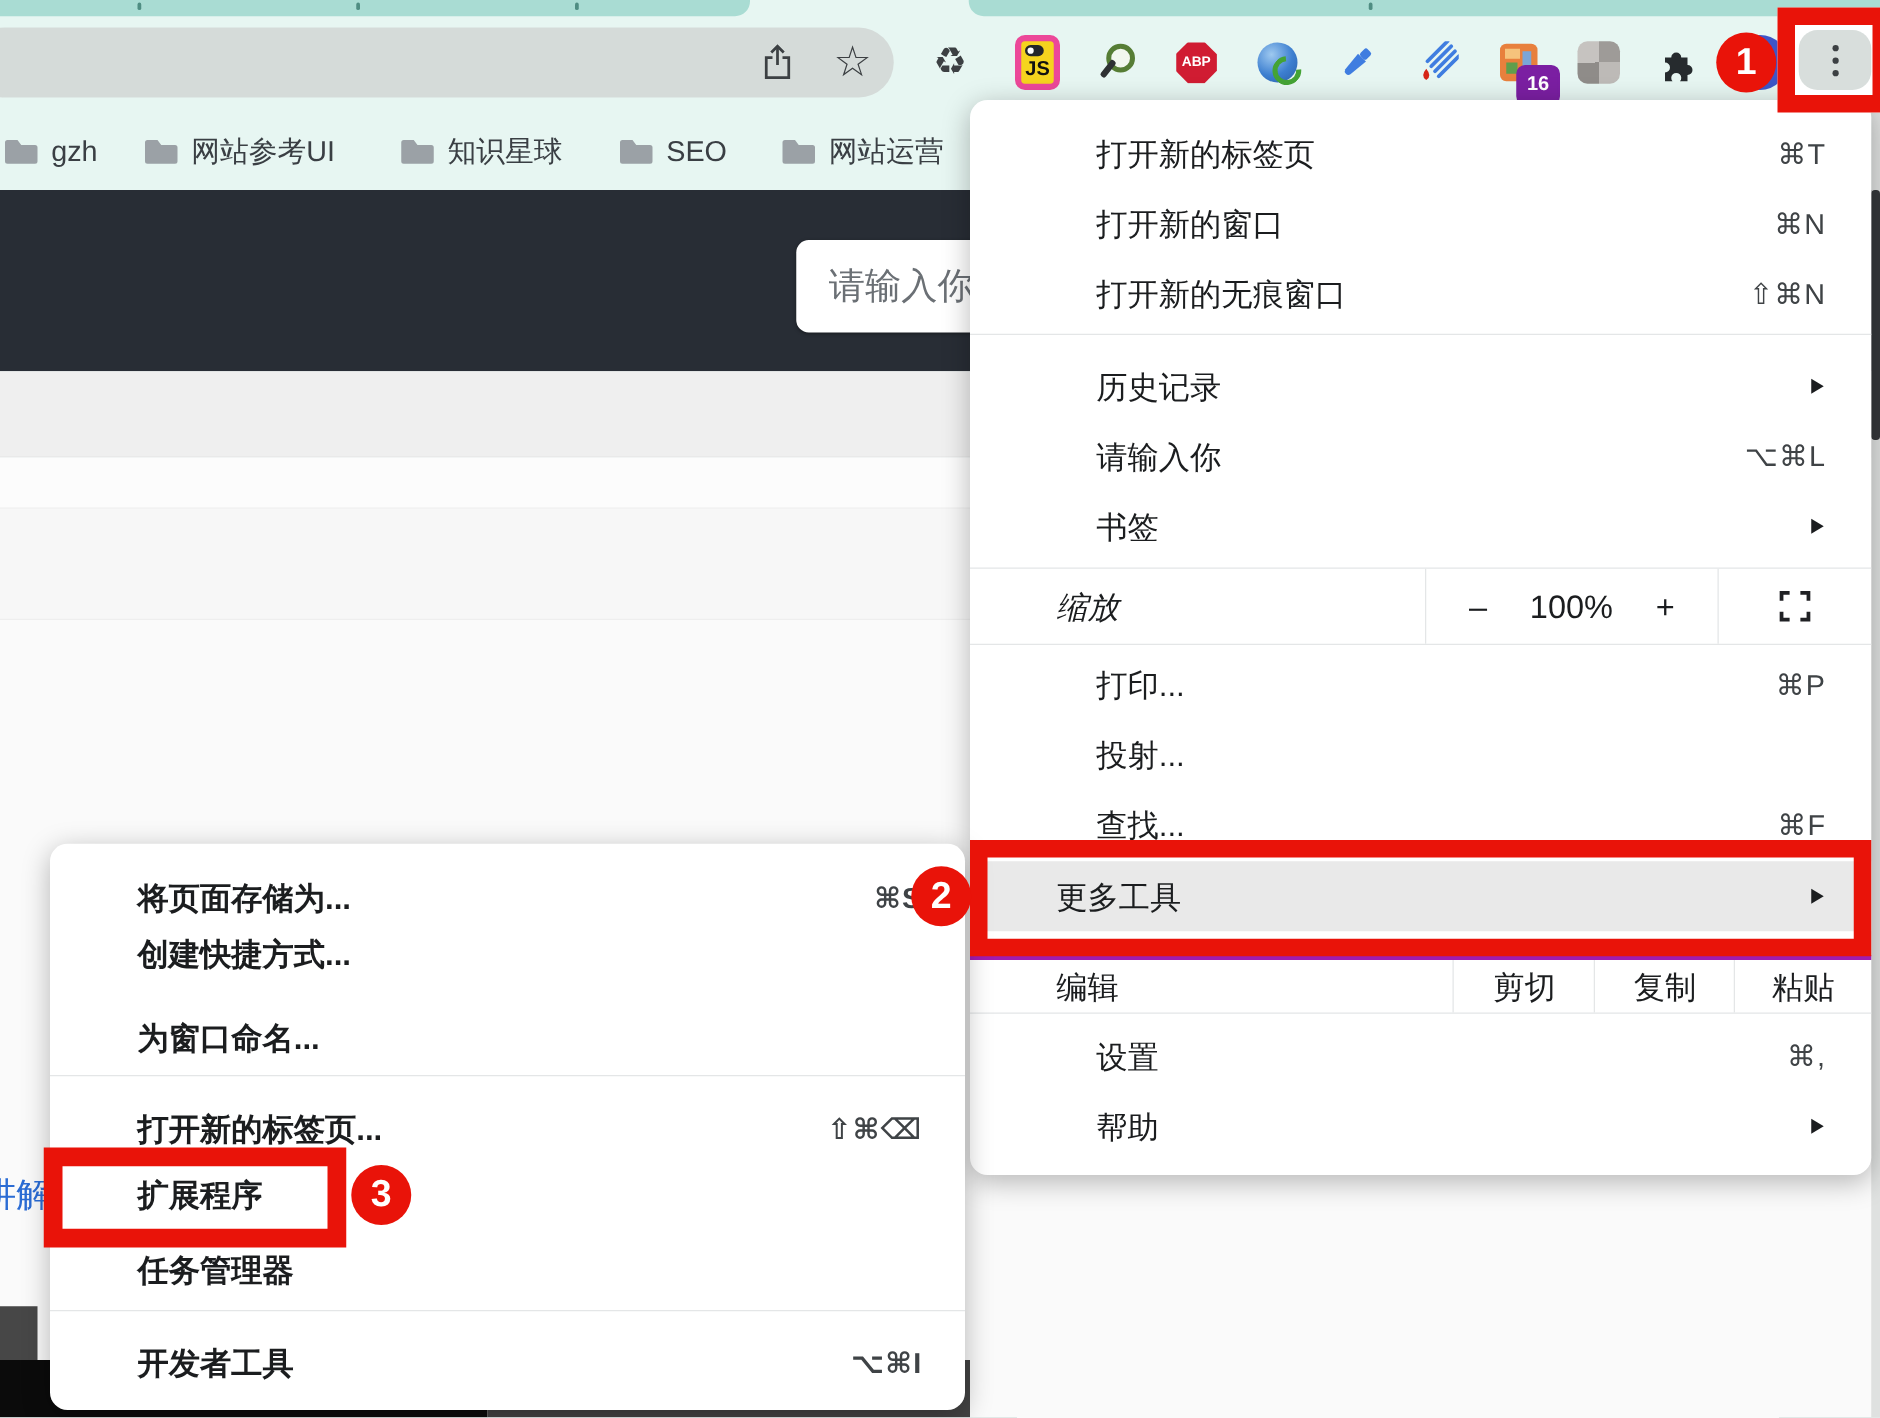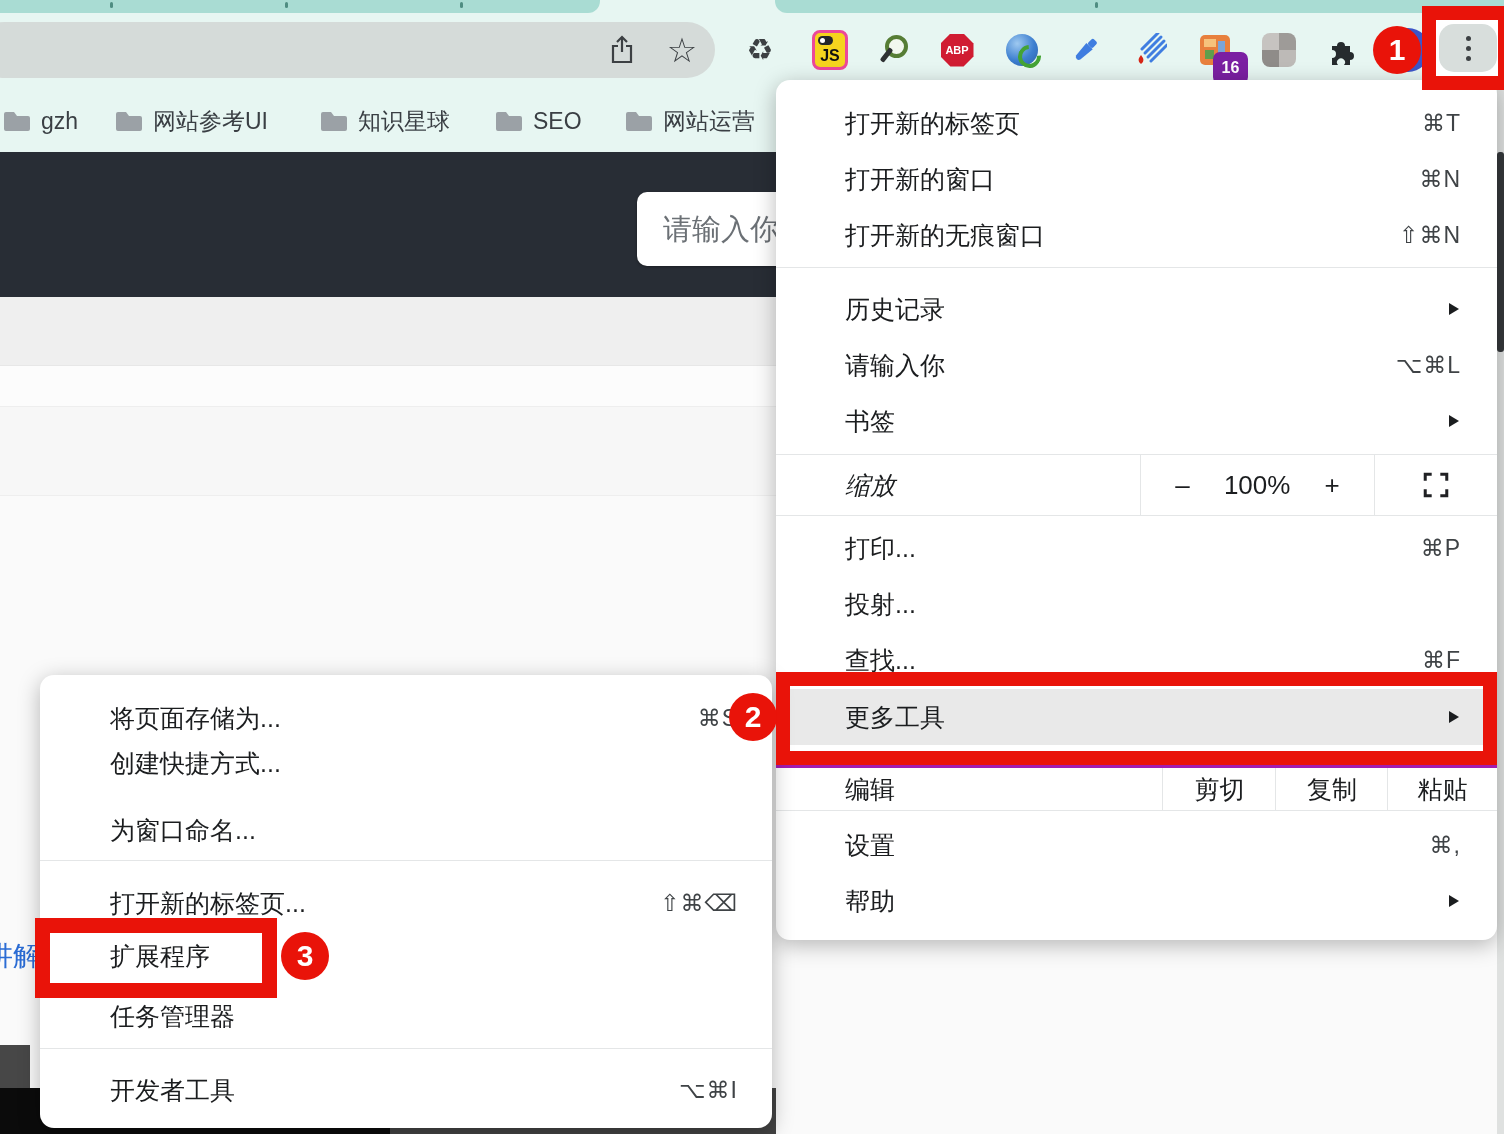--- a/index.html
+++ b/index.html
@@ -7,21 +7,21 @@
     background:#e7f6f2;font-family:"Liberation Sans","DejaVu Sans",sans-serif;color:#1b1d1f;}
   
   .tabseg{position:absolute;top:0;height:13px;background:#a9dcd3;}
   .tabseg.left{left:0;width:600px;border-radius:0 0 12px 0;}
   .tabseg.right{left:775px;width:729px;border-radius:0 0 0 12px;}
   .tabdot{position:absolute;top:2px;width:3px;height:6px;background:#4f8d82;border-radius:2px;}
   
   .addrpill{position:absolute;left:-24px;top:22px;width:739px;height:56px;background:#d5dbd9;border-radius:28px;}
   .ticon{position:absolute;top:32px;width:36px;height:36px;display:flex;align-items:center;justify-content:center;z-index:6;}
   .glyph{font-size:30px;color:#3c4043;line-height:1;}
-  .jsicon{width:34px;height:34px;background:#f5d41e;border:3px solid #ec4899;border-radius:8px;position:relative;}
+  .jsicon{width:34px;height:34px;background:#f5d41e;border:5px solid #ec4899;border-radius:8px;position:relative;}
   .jsicon .tog{position:absolute;left:3px;top:3px;width:15px;height:9px;background:#23262a;border-radius:5px;}
   .jsicon .tog::after{content:"";position:absolute;left:2px;top:2px;width:5px;height:5px;border-radius:50%;background:#fff;}
   .jsicon .txt{position:absolute;left:0;right:0;bottom:2px;text-align:center;font-weight:bold;font-size:16px;color:#111;}
   .mag{position:relative;width:32px;height:32px;}
   .mag .lens{position:absolute;right:3px;top:1px;width:15px;height:15px;border:4px solid #567d35;border-radius:50%;background:#f2f7ee;}
   .mag .handle{position:absolute;left:5px;bottom:3px;width:5px;height:16px;background:#2e3133;transform:rotate(38deg);border-radius:2px;}
   .abp{width:33px;height:33px;background:#d01c32;color:#fff;font-weight:bold;font-size:11px;
     display:flex;align-items:center;justify-content:center;
     clip-path:polygon(30% 0,70% 0,100% 30%,100% 70%,70% 100%,30% 100%,0 70%,0 30%);}
   .globe{position:relative;width:32px;height:32px;border-radius:50%;
@@ -56,23 +56,23 @@
   .band4{position:absolute;left:0;top:496px;width:1504px;height:638px;background:#fafafa;}
   .bluefrag{position:absolute;left:-14px;top:938px;font-size:27px;color:#2b6cd4;z-index:1;}
   .grayblock{position:absolute;left:0;top:1045px;width:30px;height:43px;background:#474747;z-index:1;}
   .footerblack{position:absolute;left:0;top:1088px;width:390px;height:46px;background:#0b0b0b;z-index:1;}
   .footergray{position:absolute;left:390px;top:1088px;width:386px;height:46px;background:#434343;z-index:1;}
   .scrolltrack{position:absolute;left:1497px;top:90px;width:7px;height:1044px;background:#dfe1e0;z-index:2;}
   .scrollthumb{position:absolute;left:1497px;top:152px;width:7px;height:200px;background:#35383b;border-radius:3px;z-index:3;}
   
   .menu{position:absolute;background:#fff;border-radius:14px;box-shadow:0 5px 22px rgba(0,0,0,.28);z-index:10;}
   .mainmenu{left:776px;top:80px;width:721px;height:860px;}
-  .submenu{left:40px;top:675px;width:732px;height:453px;}
+  .submenu{left:40px;top:675px;width:732px;height:453px;font-weight:bold;}
   .mi{position:absolute;left:0;right:0;height:56px;display:flex;align-items:center;
-    padding:0 36px 0 69px;box-sizing:border-box;font-size:25px;}
+    padding:0 36px 0 101px;box-sizing:border-box;font-size:25px;}
   .mi .label{flex:1;}
   .sc{color:#3f4346;font-size:23px;letter-spacing:1px;}
   .arrow{width:0;height:0;border-left:10px solid #1b1d1f;border-top:6px solid transparent;border-bottom:6px solid transparent;margin-right:2px;}
   .msep{position:absolute;left:0;right:0;height:1px;background:#e4e6e7;}
   .zoomrow{position:absolute;left:0;right:0;top:374px;height:62px;border-top:1px solid #e4e6e7;border-bottom:1px solid #e4e6e7;box-sizing:border-box;}
   .zoomrow .zlabel{position:absolute;left:69px;top:0;bottom:0;display:flex;align-items:center;font-size:25px;font-style:italic;}
   .zctr{position:absolute;left:364px;width:235px;top:0;bottom:0;border-left:1px solid #e4e6e7;border-right:1px solid #e4e6e7;
     display:flex;align-items:center;justify-content:space-evenly;font-size:26px;box-sizing:border-box;}
   .zfs{position:absolute;left:599px;right:0;top:0;bottom:0;display:flex;align-items:center;justify-content:center;}
   .editrow{position:absolute;left:0;right:0;top:684px;height:47px;border-top:4px solid #a21caf;border-bottom:1px solid #e4e6e7;box-sizing:border-box;}

